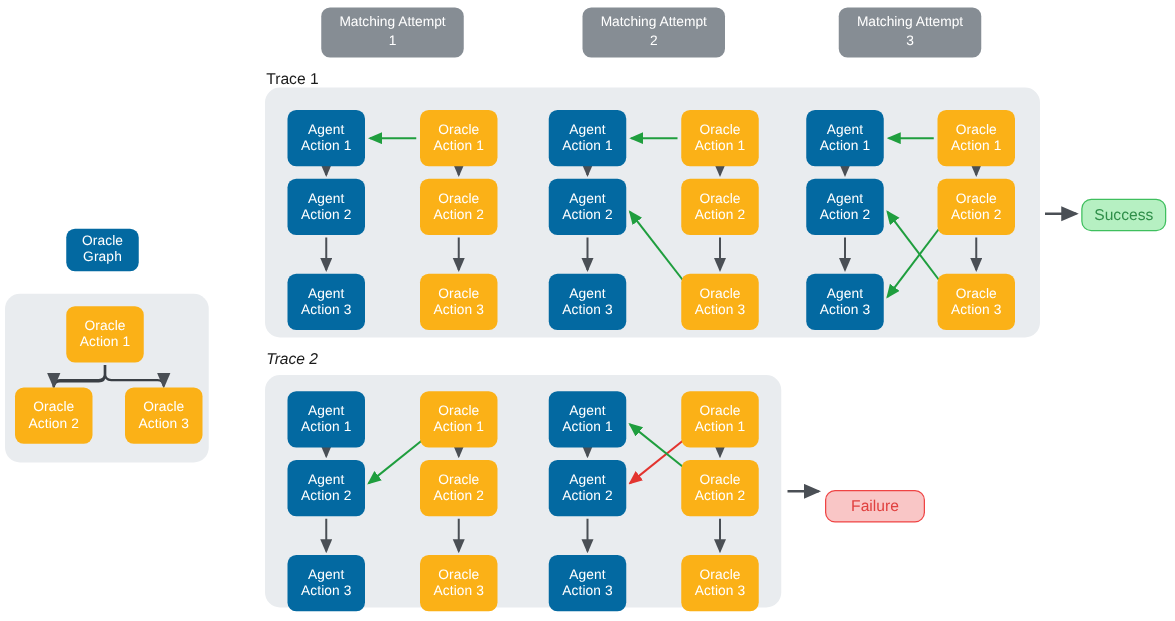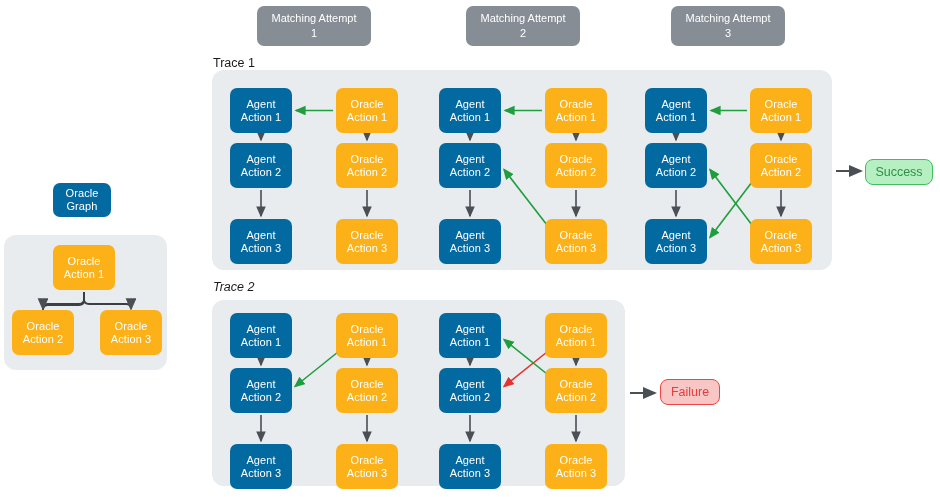--- a/index.html
+++ b/index.html
@@ -243,21 +243,21 @@
       <span>Action 1</span>
     </div>
     <div class="node oracle" style="left: 545px; top: 368px; width: 62px; height: 45px;">
       <span>Oracle</span>
       <span>Action 2</span>
     </div>
     <div class="node oracle" style="left: 545px; top: 444px; width: 62px; height: 45px;">
       <span>Oracle</span>
       <span>Action 3</span>
     </div>
-    <div class="badge badge-failure" style="left: 660px; top: 379px; width: 60px; height: 26px;">Failure</div>
+    <div class="badge badge-failure" style="left: 660px; top: 392px; width: 80px; height: 26px;">Failure</div>
     <div class="node agent" style="left: 53px; top: 183px; width: 58px; height: 34px;">
       <span>Oracle</span>
       <span>Graph</span>
     </div>
     <div class="panel" style="left: 4px; top: 235px; width: 163px; height: 135px;"></div>
     <div class="node oracle" style="left: 53px; top: 245px; width: 62px; height: 45px;">
       <span>Oracle</span>
       <span>Action 1</span>
     </div>
     <div class="node oracle" style="left: 12px; top: 310px; width: 62px; height: 45px;">

